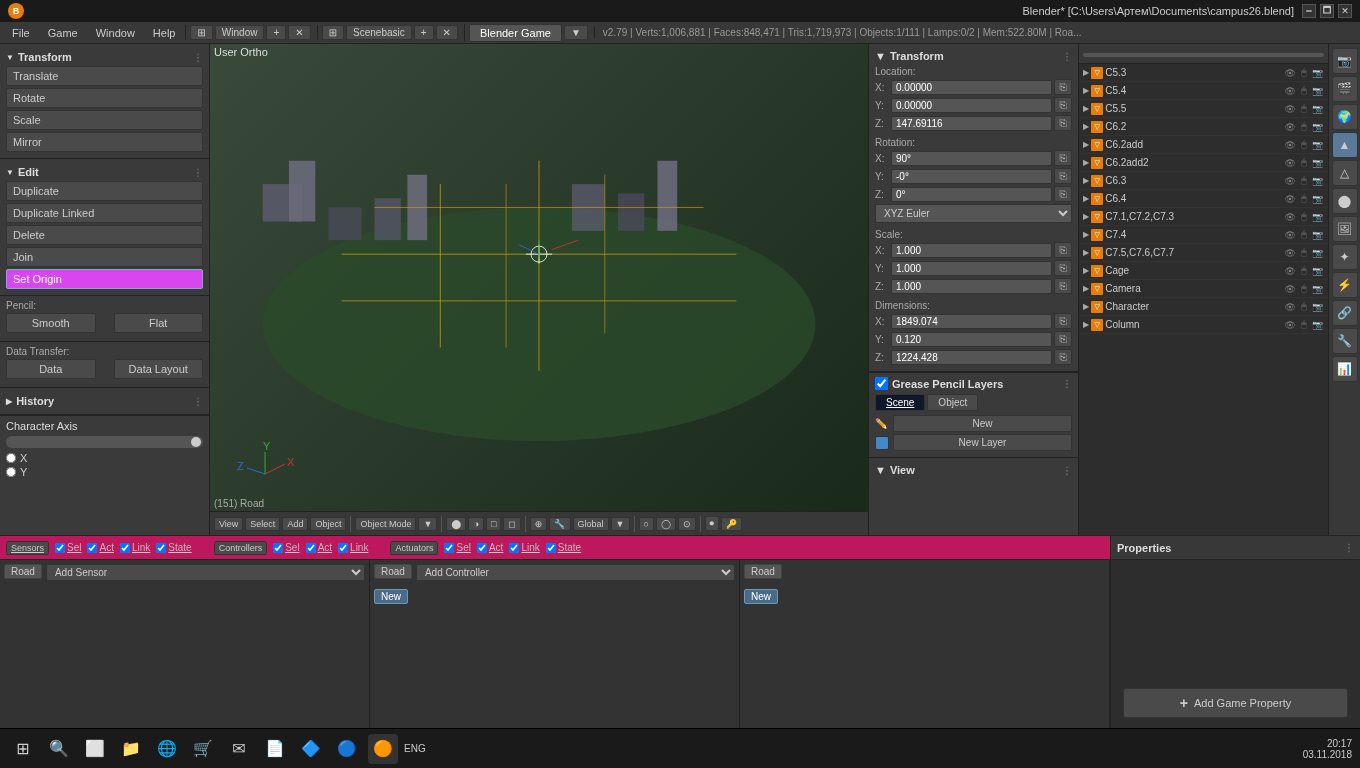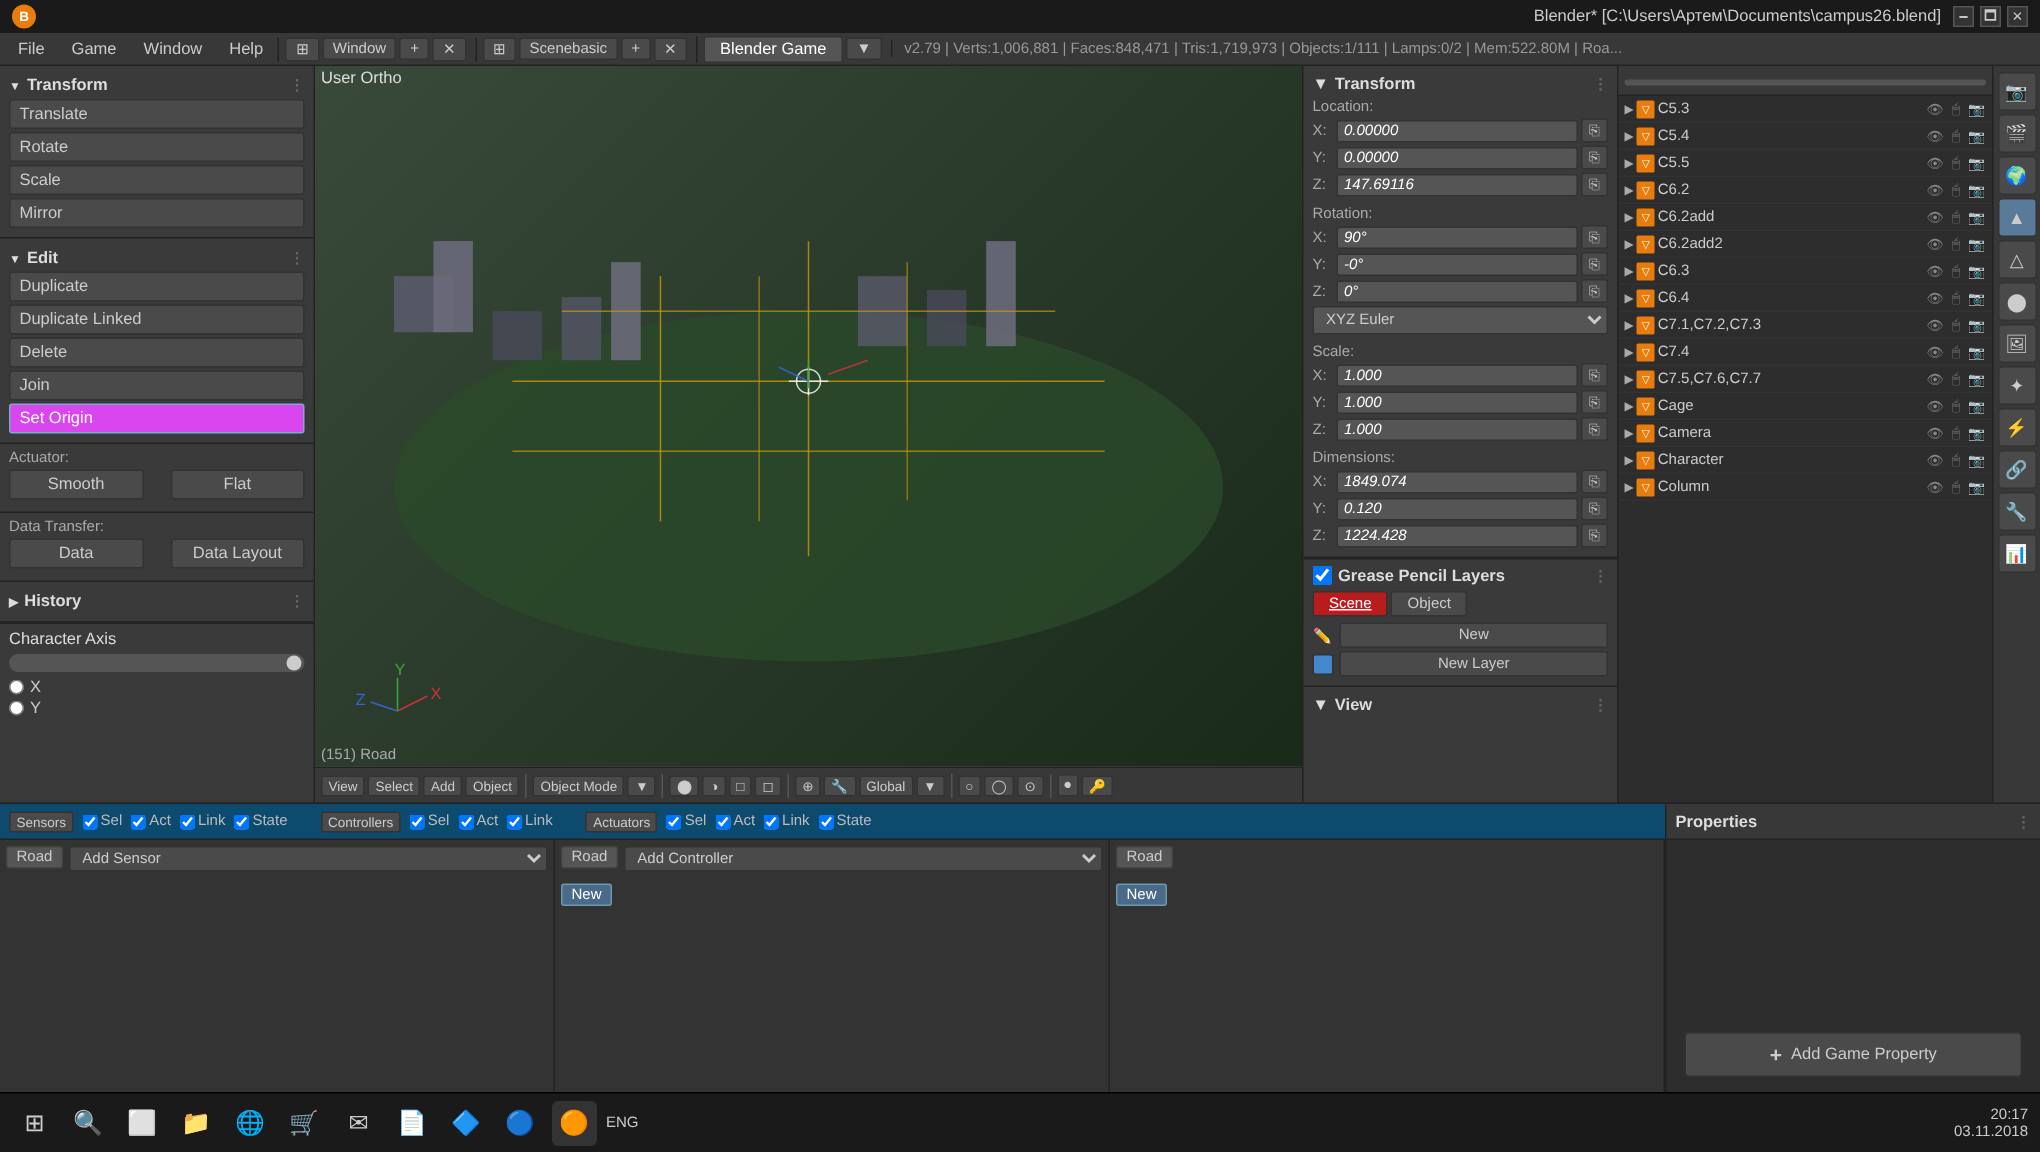--- a/index.html
+++ b/index.html
@@ -239,21 +239,20 @@
       font-size: 10px;
     }
     .prop-input {
       flex: 1;
       background: #555;
       border: 1px solid #333;
       color: #fff;
       padding: 1px 4px;
       font-size: 10px;
       border-radius: 2px;
-      font-style: italic;
     }
     .prop-copy-btn {
       width: 18px; height: 16px;
       background: #4a4a4a;
       border: 1px solid #333;
       color: #ccc;
       font-size: 9px;
       cursor: pointer;
       display: flex; align-items: center; justify-content: center;
       border-radius: 2px;
@@ -336,26 +335,27 @@
 
     
     #logic-editor {
       flex: 1;
       background: #333;
       display: flex;
       flex-direction: column;
     }
     #logic-header {
       height: 24px;
-      background: #0c4a6e;
+      background: #be185d;
       display: flex;
       align-items: center;
       padding: 0 6px;
       gap: 6px;
       border-bottom: 1px solid #222;
+      text-decoration: underline;
     }
     #logic-content {
       flex: 1;
       display: flex;
       overflow: hidden;
     }
     .logic-col {
       flex: 1;
       border-right: 1px solid #222;
       display: flex;
@@ -452,21 +452,21 @@
     .gp-tab {
       padding: 2px 10px;
       background: #4a4a4a;
       border: 1px solid #333;
       color: #ccc;
       font-size: 10px;
       cursor: pointer;
       border-radius: 2px;
     }
     .gp-tab.active {
-      background: #b91c1c;
+      background: #0f172a;
       color: #fff;
       text-decoration: underline;
     }
     .gp-row {
       display: flex;
       gap: 4px;
       margin-bottom: 2px;
       align-items: center;
     }
     .gp-btn {
@@ -753,21 +753,21 @@
           <span style="margin-left:auto;color:#666;font-size:10px">⋮</span>
         </div>
         <button class="panel-btn">Duplicate</button>
         <button class="panel-btn">Duplicate Linked</button>
         <button class="panel-btn">Delete</button>
         <button class="panel-btn">Join</button>
         <button class="panel-btn active">Set Origin</button>
       </div>
 
       <div class="panel-section">
-        <div class="panel-label">Actuator:</div>
+        <div class="panel-label">Pencil:</div>
         <div class="panel-btn-row">
           <button class="panel-btn">Smooth</button>
           <button class="panel-btn">Flat</button>
         </div>
       </div>
 
       <div class="panel-section">
         <div class="panel-label">Data Transfer:</div>
         <div class="panel-btn-row">
           <button class="panel-btn">Data</button>

